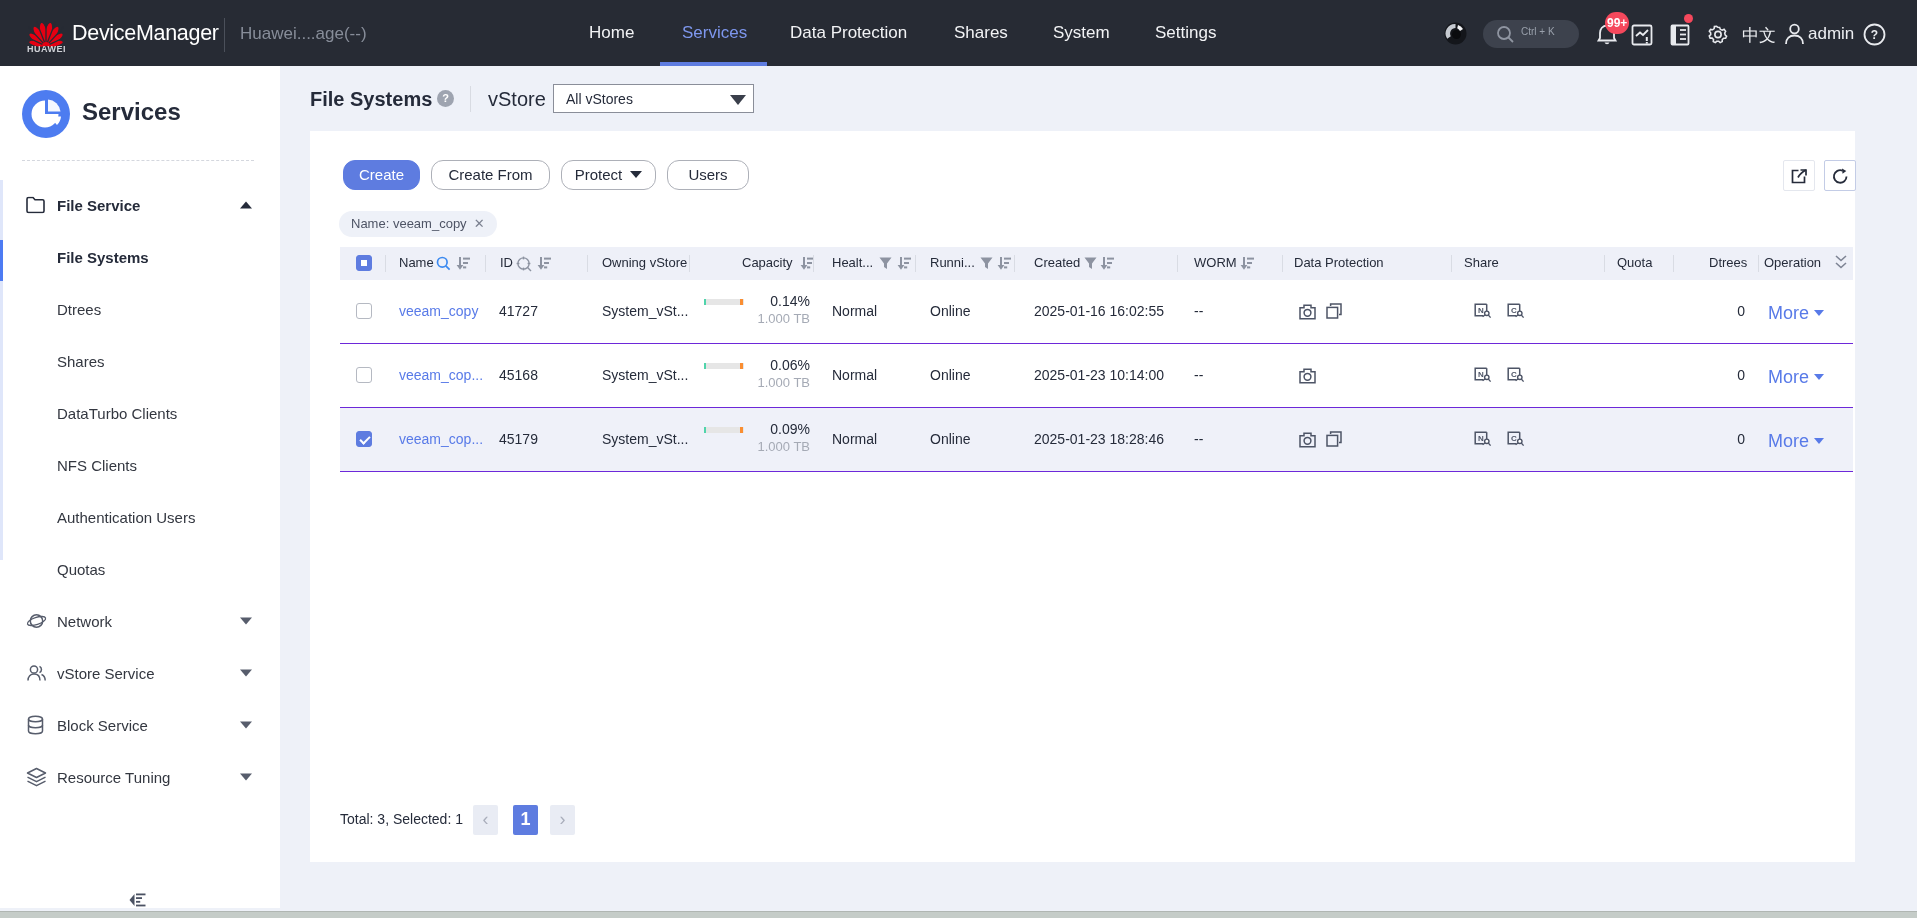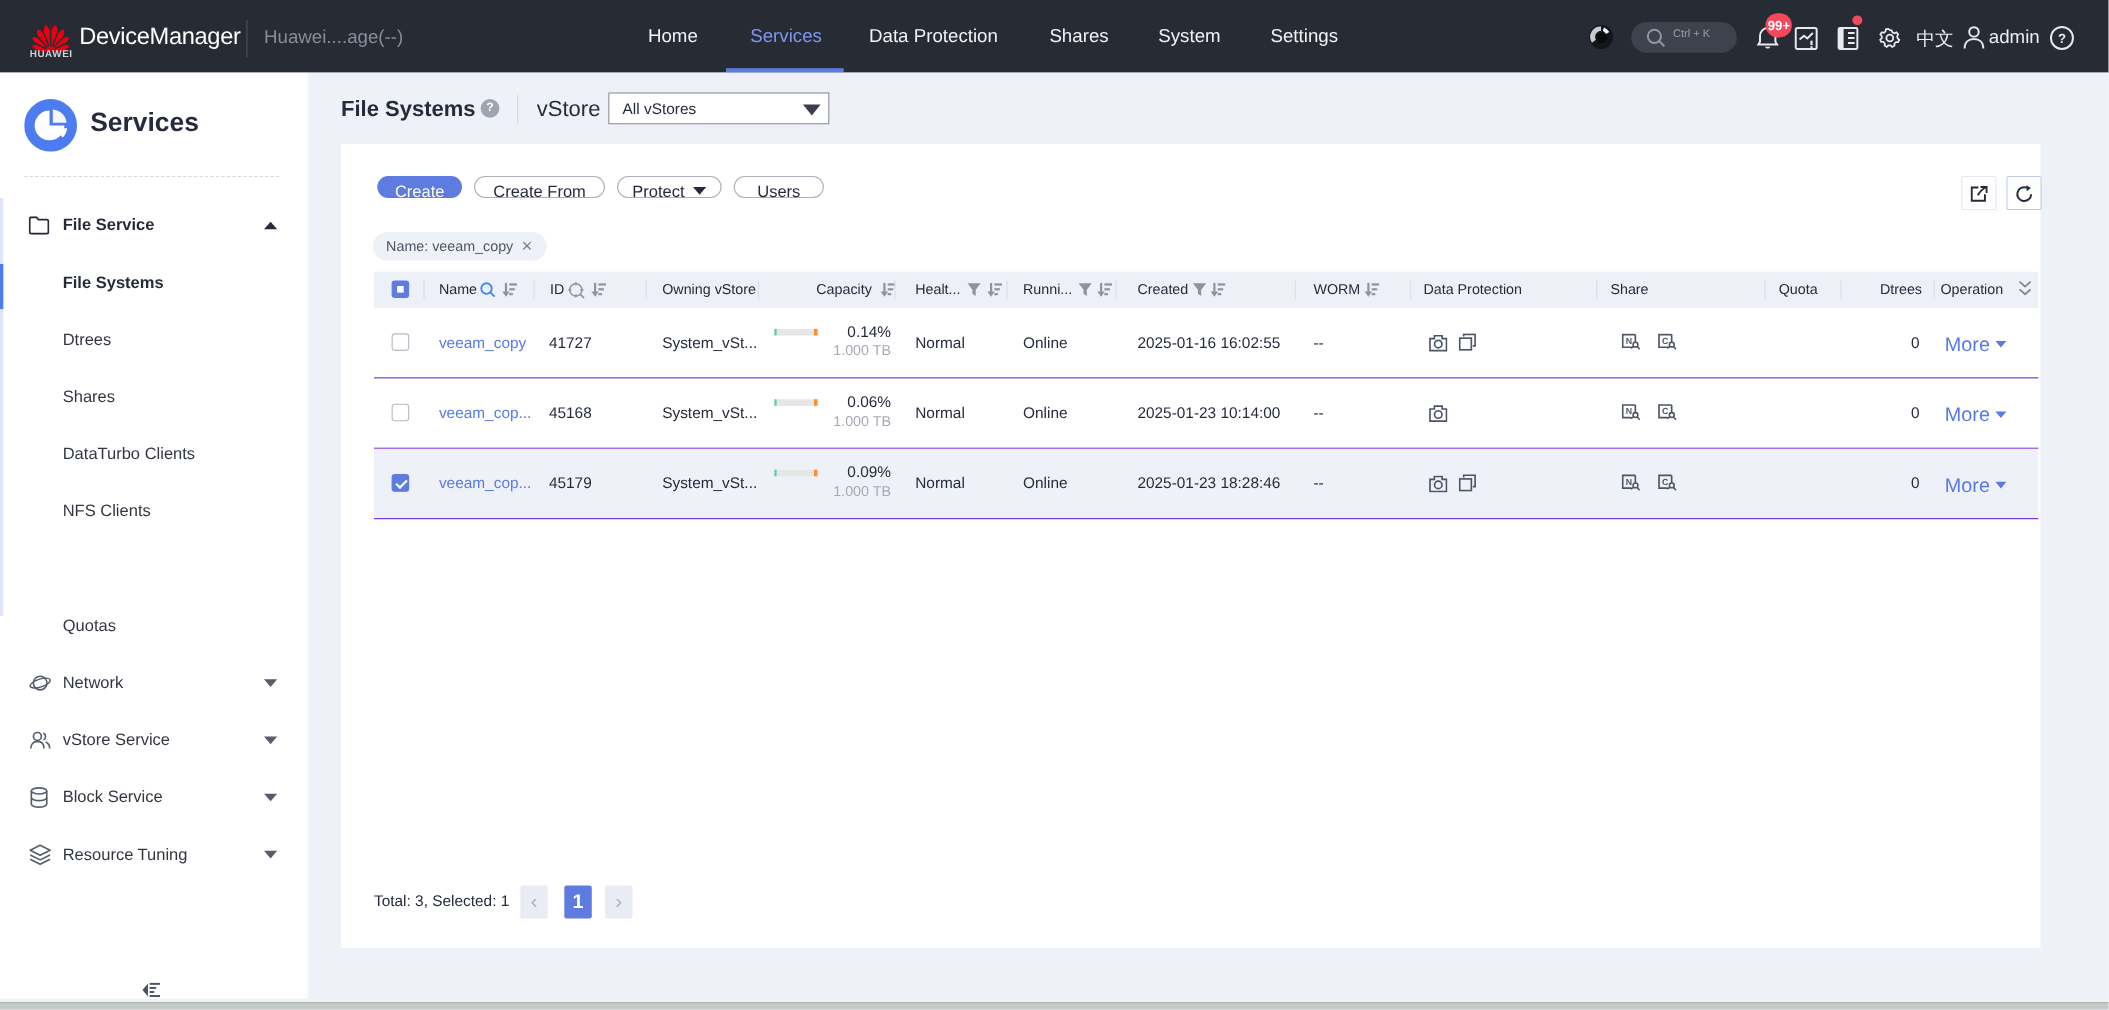--- a/index.html
+++ b/index.html
@@ -46,21 +46,21 @@
 #content { position:absolute; left:280px; top:66px; width:1637px; height:845px; background:#eef1f8; }
 #page-title { position:absolute; left:30px; top:22px; font-size:20px; font-weight:bold; color:#252b3a; }
 #qmark { position:absolute; left:157px; top:24px; width:17px; height:17px; background:#9ea4b0; border-radius:50%; color:#fff; font-size:11px; font-weight:bold; text-align:center; line-height:17px; }
 #vsep { position:absolute; left:190px; top:20px; width:1px; height:26px; background:#d8dbe2; }
 #vstore-lbl { position:absolute; left:208px; top:22px; font-size:20px; color:#252b3a; }
 #vstore-sel { position:absolute; left:273px; top:18px; width:201px; height:29px; background:#fff; border:1px solid #8a8e99; }
 #vstore-sel span { position:absolute; left:12px; top:6px; font-size:14px; color:#252b3a; }
 #vstore-sel .tri { position:absolute; left:auto; right:7px; top:10px; width:0; height:0; border-left:8px solid transparent; border-right:8px solid transparent; border-top:10px solid #3a3f4b; }
 
 #panel { position:absolute; left:30px; top:65px; width:1545px; height:731px; background:#ffffff; }
-.btn { position:absolute; top:29px; height:20px; border:1px solid #adb0b8; background:#fff; color:#252b3a; font-size:15px; text-align:center; border-radius:12px; }
+.btn { position:absolute; top:29px; height:30px; border:1px solid #adb0b8; background:#fff; color:#252b3a; font-size:15px; text-align:center; border-radius:12px; }
 .btn.primary { background:#5e7ce0; border-color:#5e7ce0; color:#fff; }
 #b-create { left:33px; width:77px; line-height:28px; }
 #b-createfrom { left:121px; width:119px; line-height:28px; }
 #b-protect { left:251px; width:95px; line-height:28px; }
 #b-delete { left:357px; width:82px; line-height:28px; }
 #b-protect .tri { display:inline-block; vertical-align:middle; margin-left:8px; margin-top:-3px; width:0; height:0; border-left:6px solid transparent; border-right:6px solid transparent; border-top:7px solid #252b3a; }
 .iconbtn { position:absolute; top:29px; width:32px; height:31px; background:#fff; border:1px solid #e4e7ee; border-radius:2px; }
 #b-export { left:1473px; }
 #b-refresh { left:1514px; border-color:#c3cce6; }
 .iconbtn svg { position:absolute; left:7px; top:7px; }
@@ -212,20 +212,23 @@
       <span class="txt">Dtrees</span>
     </div>
   <div class="mitem" style="top:269px;">
       <span class="txt">Shares</span>
     </div>
   <div class="mitem" style="top:321px;">
       <span class="txt">DataTurbo Clients</span>
     </div>
   <div class="mitem" style="top:373px;">
       <span class="txt">NFS Clients</span>
+    </div>
+  <div class="mitem" style="top:425px;">
+      <span class="txt">Authentication Users</span>
     </div>
   <div class="mitem" style="top:477px;">
       <span class="txt">Quotas</span>
     </div>
 
   <div class="mitem" style="top:529px;">
     <svg class="micon" width="21" height="19" viewBox="0 0 21 19">
       <circle cx="10.5" cy="9.5" r="6.2" fill="none" stroke="#575d6c" stroke-width="1.5"></circle>
       <ellipse cx="10.5" cy="9.5" rx="9.5" ry="3.6" fill="none" stroke="#575d6c" stroke-width="1.3" transform="rotate(-18 10.5 9.5)"></ellipse>
     </svg>

